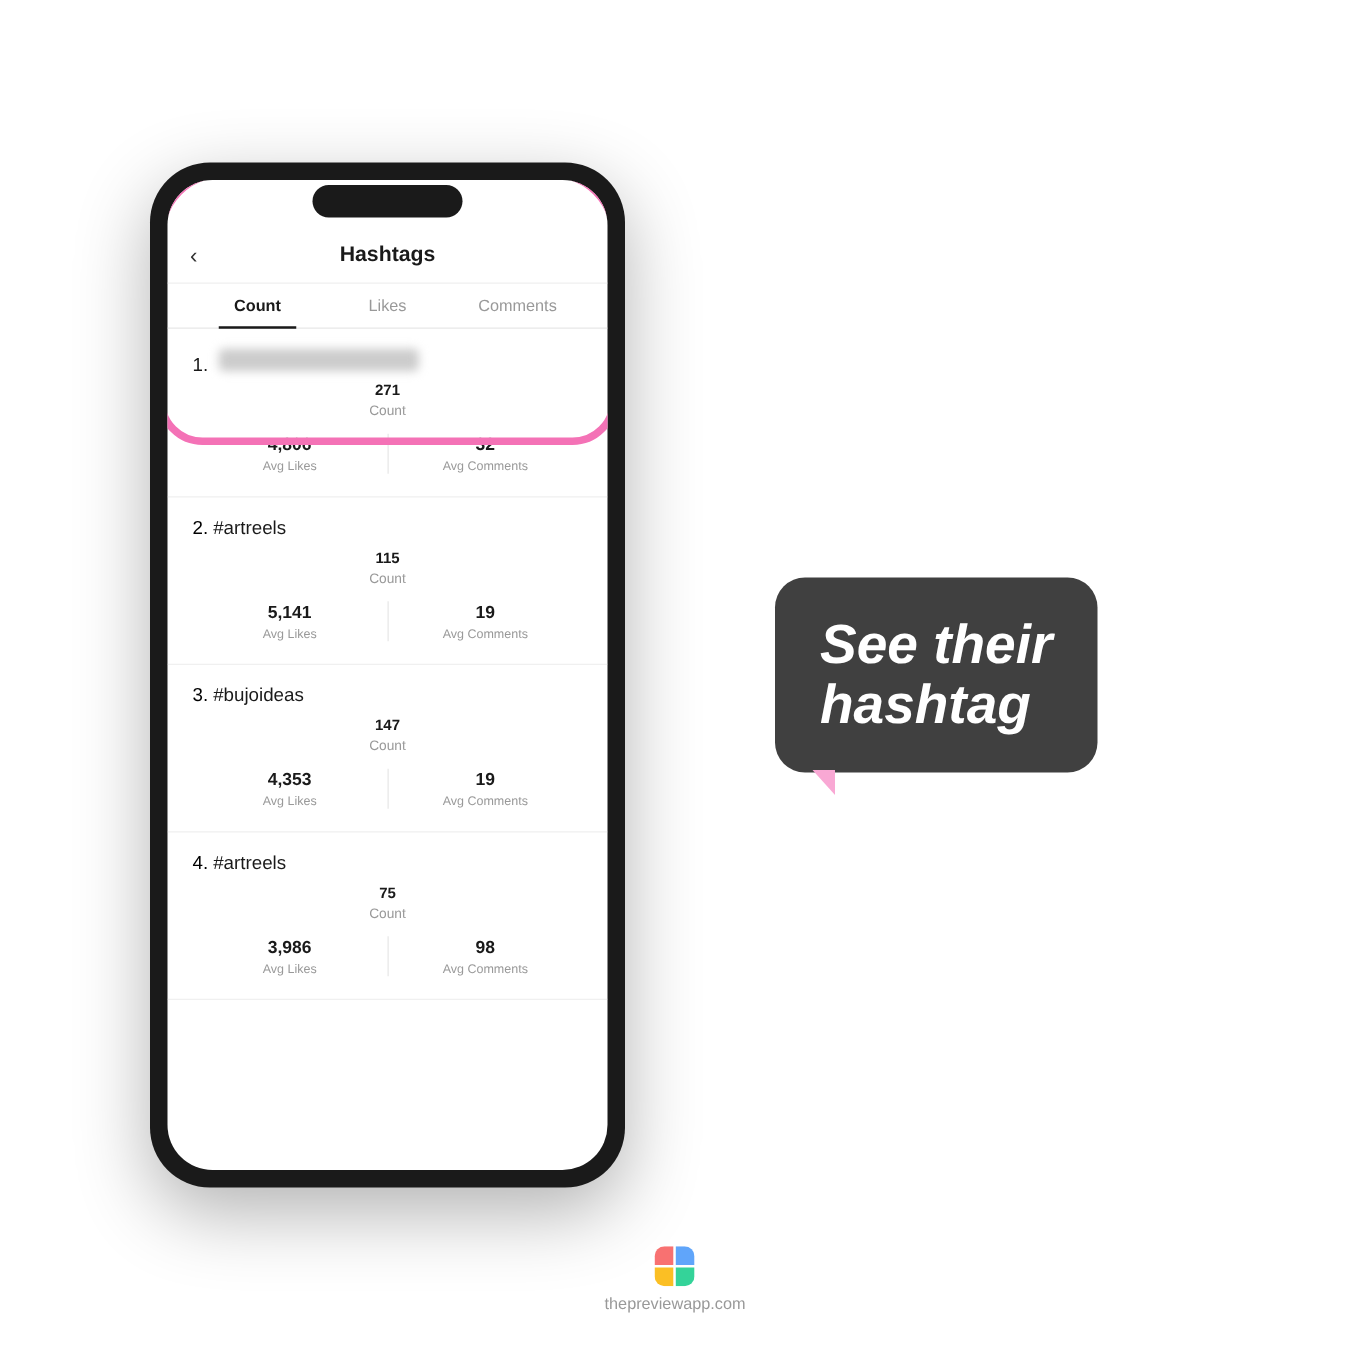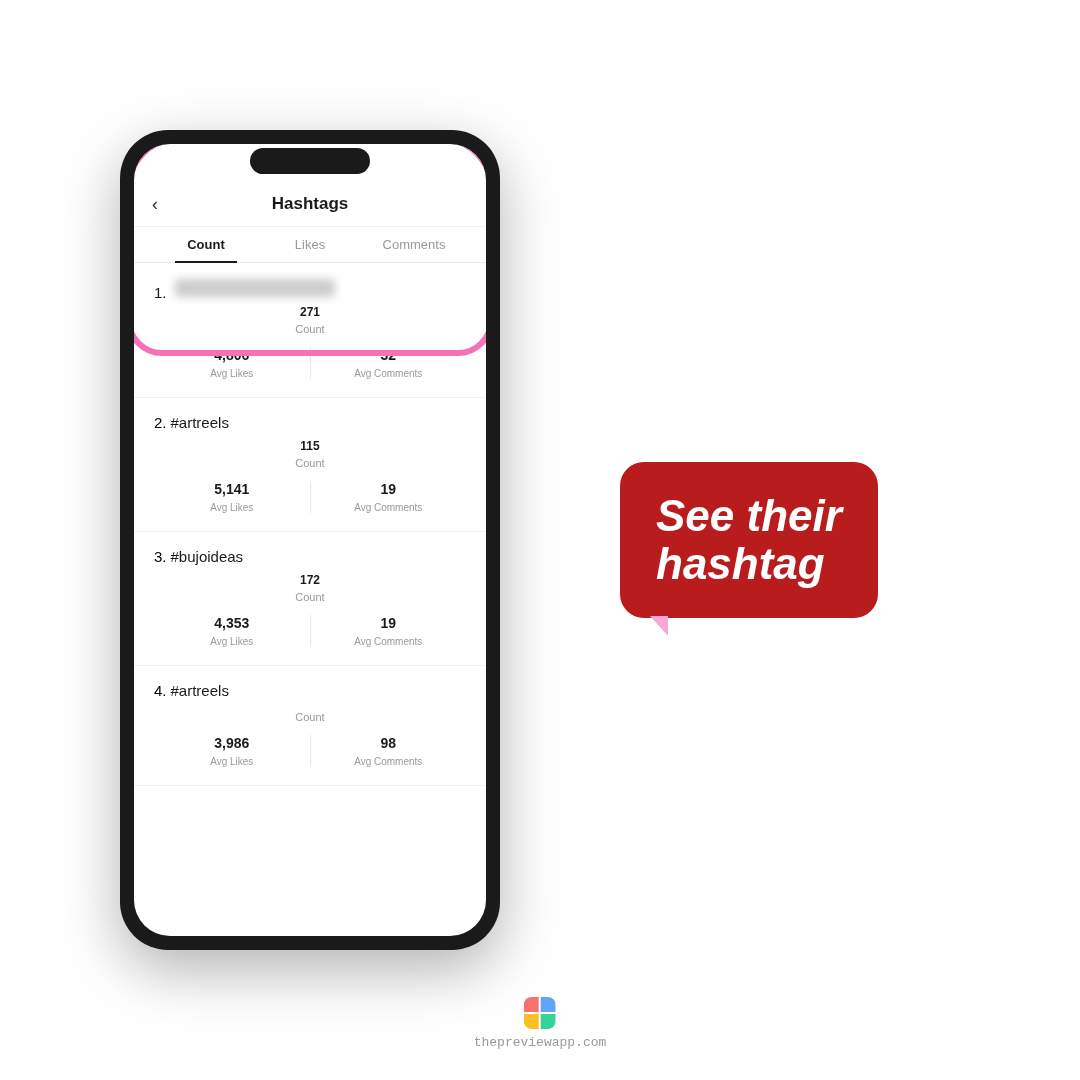--- a/index.html
+++ b/index.html
@@ -216,21 +216,21 @@
     .promo-section {
       display: flex;
       flex-direction: column;
       align-items: flex-start;
       justify-content: center;
       width: 400px;
       padding: 20px;
     }
 
     .promo-card {
-      background: #b91c1c;
+      background: #404040;
       border-radius: 24px;
       padding: 30px 36px;
       position: relative;
     }
 
     .promo-card::after {
       content: '';
       position: absolute;
       bottom: -18px;
       left: 30px;
@@ -260,21 +260,20 @@
     
     .footer {
       position: absolute;
       bottom: 30px;
       left: 50%;
       transform: translateX(-50%);
       display: flex;
       flex-direction: column;
       align-items: center;
       gap: 6px;
-      font-family: Liberation Mono, monospace;
     }
 
     .footer-url {
       font-size: 13px;
       color: #999;
     }
 
     
     .app-logo {
       width: 32px;
@@ -366,21 +365,21 @@
               </div>
             </div>
           </div>
 
           <div class="hashtag-item">
             <div style="display:flex; gap:4px;">
               <span style="font-size:15px; font-weight:500;">3.</span>
               <span class="hashtag-name">#bujoideas</span>
             </div>
             <div class="count-center">
-              <span class="count-number">172</span>
+              <span class="count-number">147</span>
               <span class="count-label">Count</span>
             </div>
             <div class="stats-row">
               <div class="stat-box">
                 <span class="stat-number">4,353</span>
                 <span class="stat-desc">Avg Likes</span>
               </div>
               <div class="stat-divider"></div>
               <div class="stat-box">
                 <span class="stat-number">19</span>
@@ -388,20 +387,21 @@
               </div>
             </div>
           </div>
 
           <div class="hashtag-item">
             <div style="display:flex; gap:4px;">
               <span style="font-size:15px; font-weight:500;">4.</span>
               <span class="hashtag-name">#artreels</span>
             </div>
             <div class="count-center">
+              <span class="count-number">75</span>
               <span class="count-label">Count</span>
             </div>
             <div class="stats-row">
               <div class="stat-box">
                 <span class="stat-number">3,986</span>
                 <span class="stat-desc">Avg Likes</span>
               </div>
               <div class="stat-divider"></div>
               <div class="stat-box">
                 <span class="stat-number">98</span>

